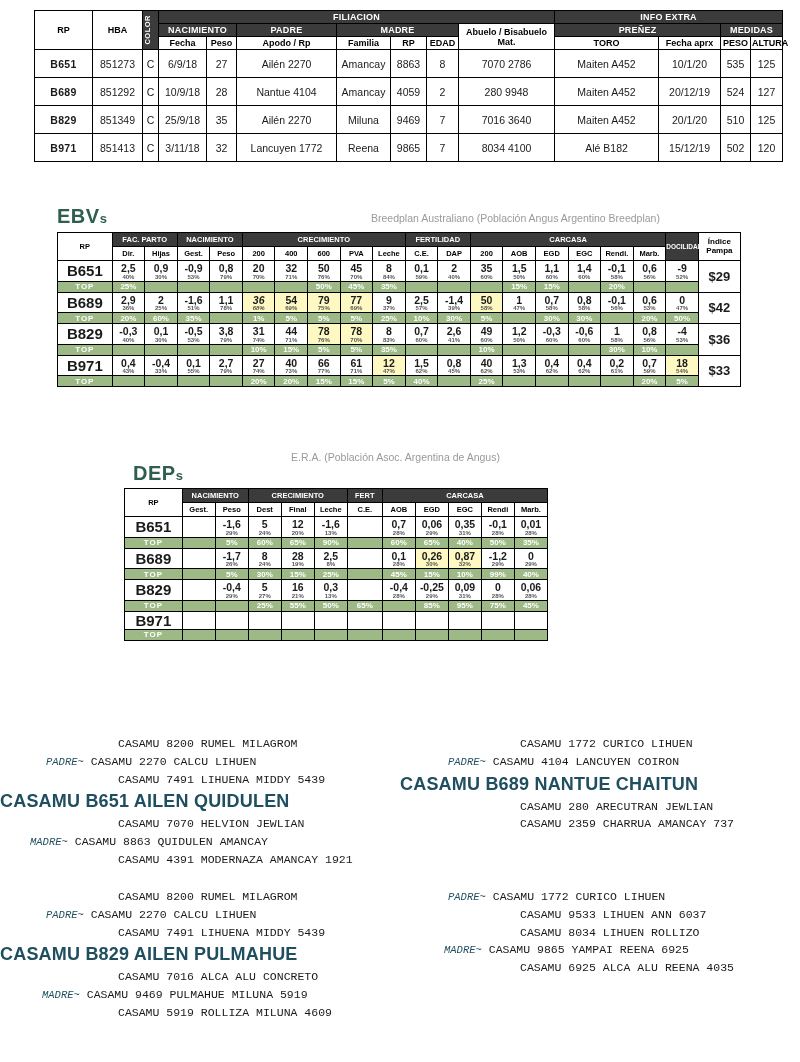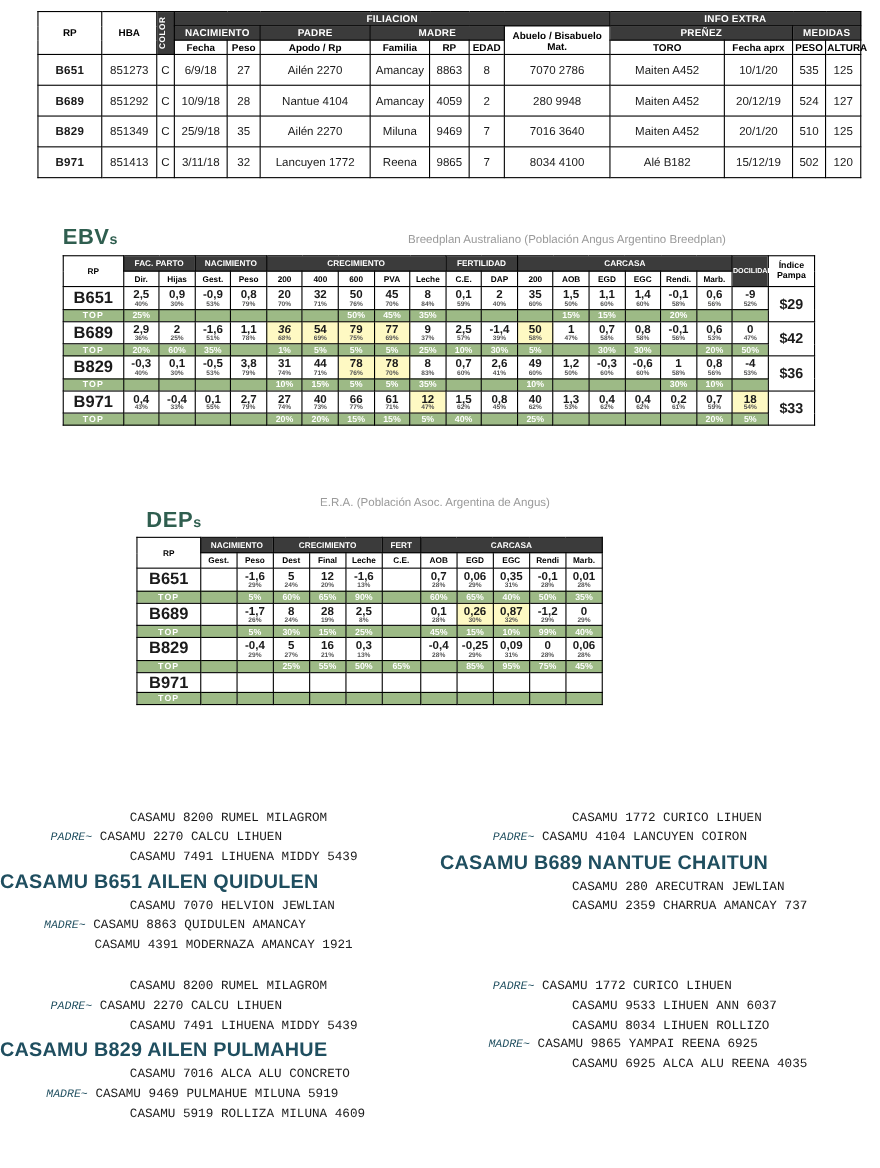--- a/index.html
+++ b/index.html
@@ -605,22 +605,22 @@
     </table>
   </div>
 
   <div id="pedigrees">
       <div class="ped" style="left: 0px; top: 735px; width: 400px;">
         <div class="ped-line" style="padding-left:118px"><span class="txt">CASAMU 8200 RUMEL MILAGROM</span></div>
         <div class="ped-line" style="padding-left:46px"><span class="ped-rel">PADRE</span><span class="ped-rel tilde">~</span> <span class="txt">CASAMU 2270 CALCU LIHUEN</span></div>
         <div class="ped-line" style="padding-left:118px"><span class="txt">CASAMU 7491 LIHUENA MIDDY 5439</span></div>
         <div class="ped-name" style="margin:3px 0 3px 0;padding-left:0px">CASAMU B651 AILEN QUIDULEN</div>
         <div class="ped-line" style="padding-left:118px"><span class="txt">CASAMU 7070 HELVION JEWLIAN</span></div>
-        <div class="ped-line" style="padding-left:40px"><span class="ped-rel">MADRE</span><span class="ped-rel tilde">~</span> <span class="txt">CASAMU 8863 QUIDULEN AMANCAY</span></div>
-        <div class="ped-line" style="padding-left:86px"><span class="txt">CASAMU 4391 MODERNAZA AMANCAY 1921</span></div>
+        <div class="ped-line" style="padding-left:30px"><span class="ped-rel">MADRE</span><span class="ped-rel tilde">~</span> <span class="txt">CASAMU 8863 QUIDULEN AMANCAY</span></div>
+        <div class="ped-line" style="padding-left:118px"><span class="txt">CASAMU 4391 MODERNAZA AMANCAY 1921</span></div>
       </div>
       <div class="ped" style="left: 400px; top: 735px; width: 400px;">
         <div class="ped-line" style="padding-left:120px"><span class="txt">CASAMU 1772 CURICO LIHUEN</span></div>
         <div class="ped-line" style="padding-left:48px"><span class="ped-rel">PADRE</span><span class="ped-rel tilde">~</span> <span class="txt">CASAMU 4104 LANCUYEN COIRON</span></div>
         <div class="ped-name" style="margin:3px 0 3px 0;padding-left:0px">CASAMU B689 NANTUE CHAITUN</div>
         <div class="ped-line" style="padding-left:120px"><span class="txt">CASAMU 280 ARECUTRAN JEWLIAN</span></div>
         <div class="ped-line" style="padding-left:120px"><span class="txt">CASAMU 2359 CHARRUA AMANCAY 737</span></div>
       </div>
       <div class="ped" style="left: 0px; top: 888px; width: 400px;">
         <div class="ped-line" style="padding-left:118px"><span class="txt">CASAMU 8200 RUMEL MILAGROM</span></div>

